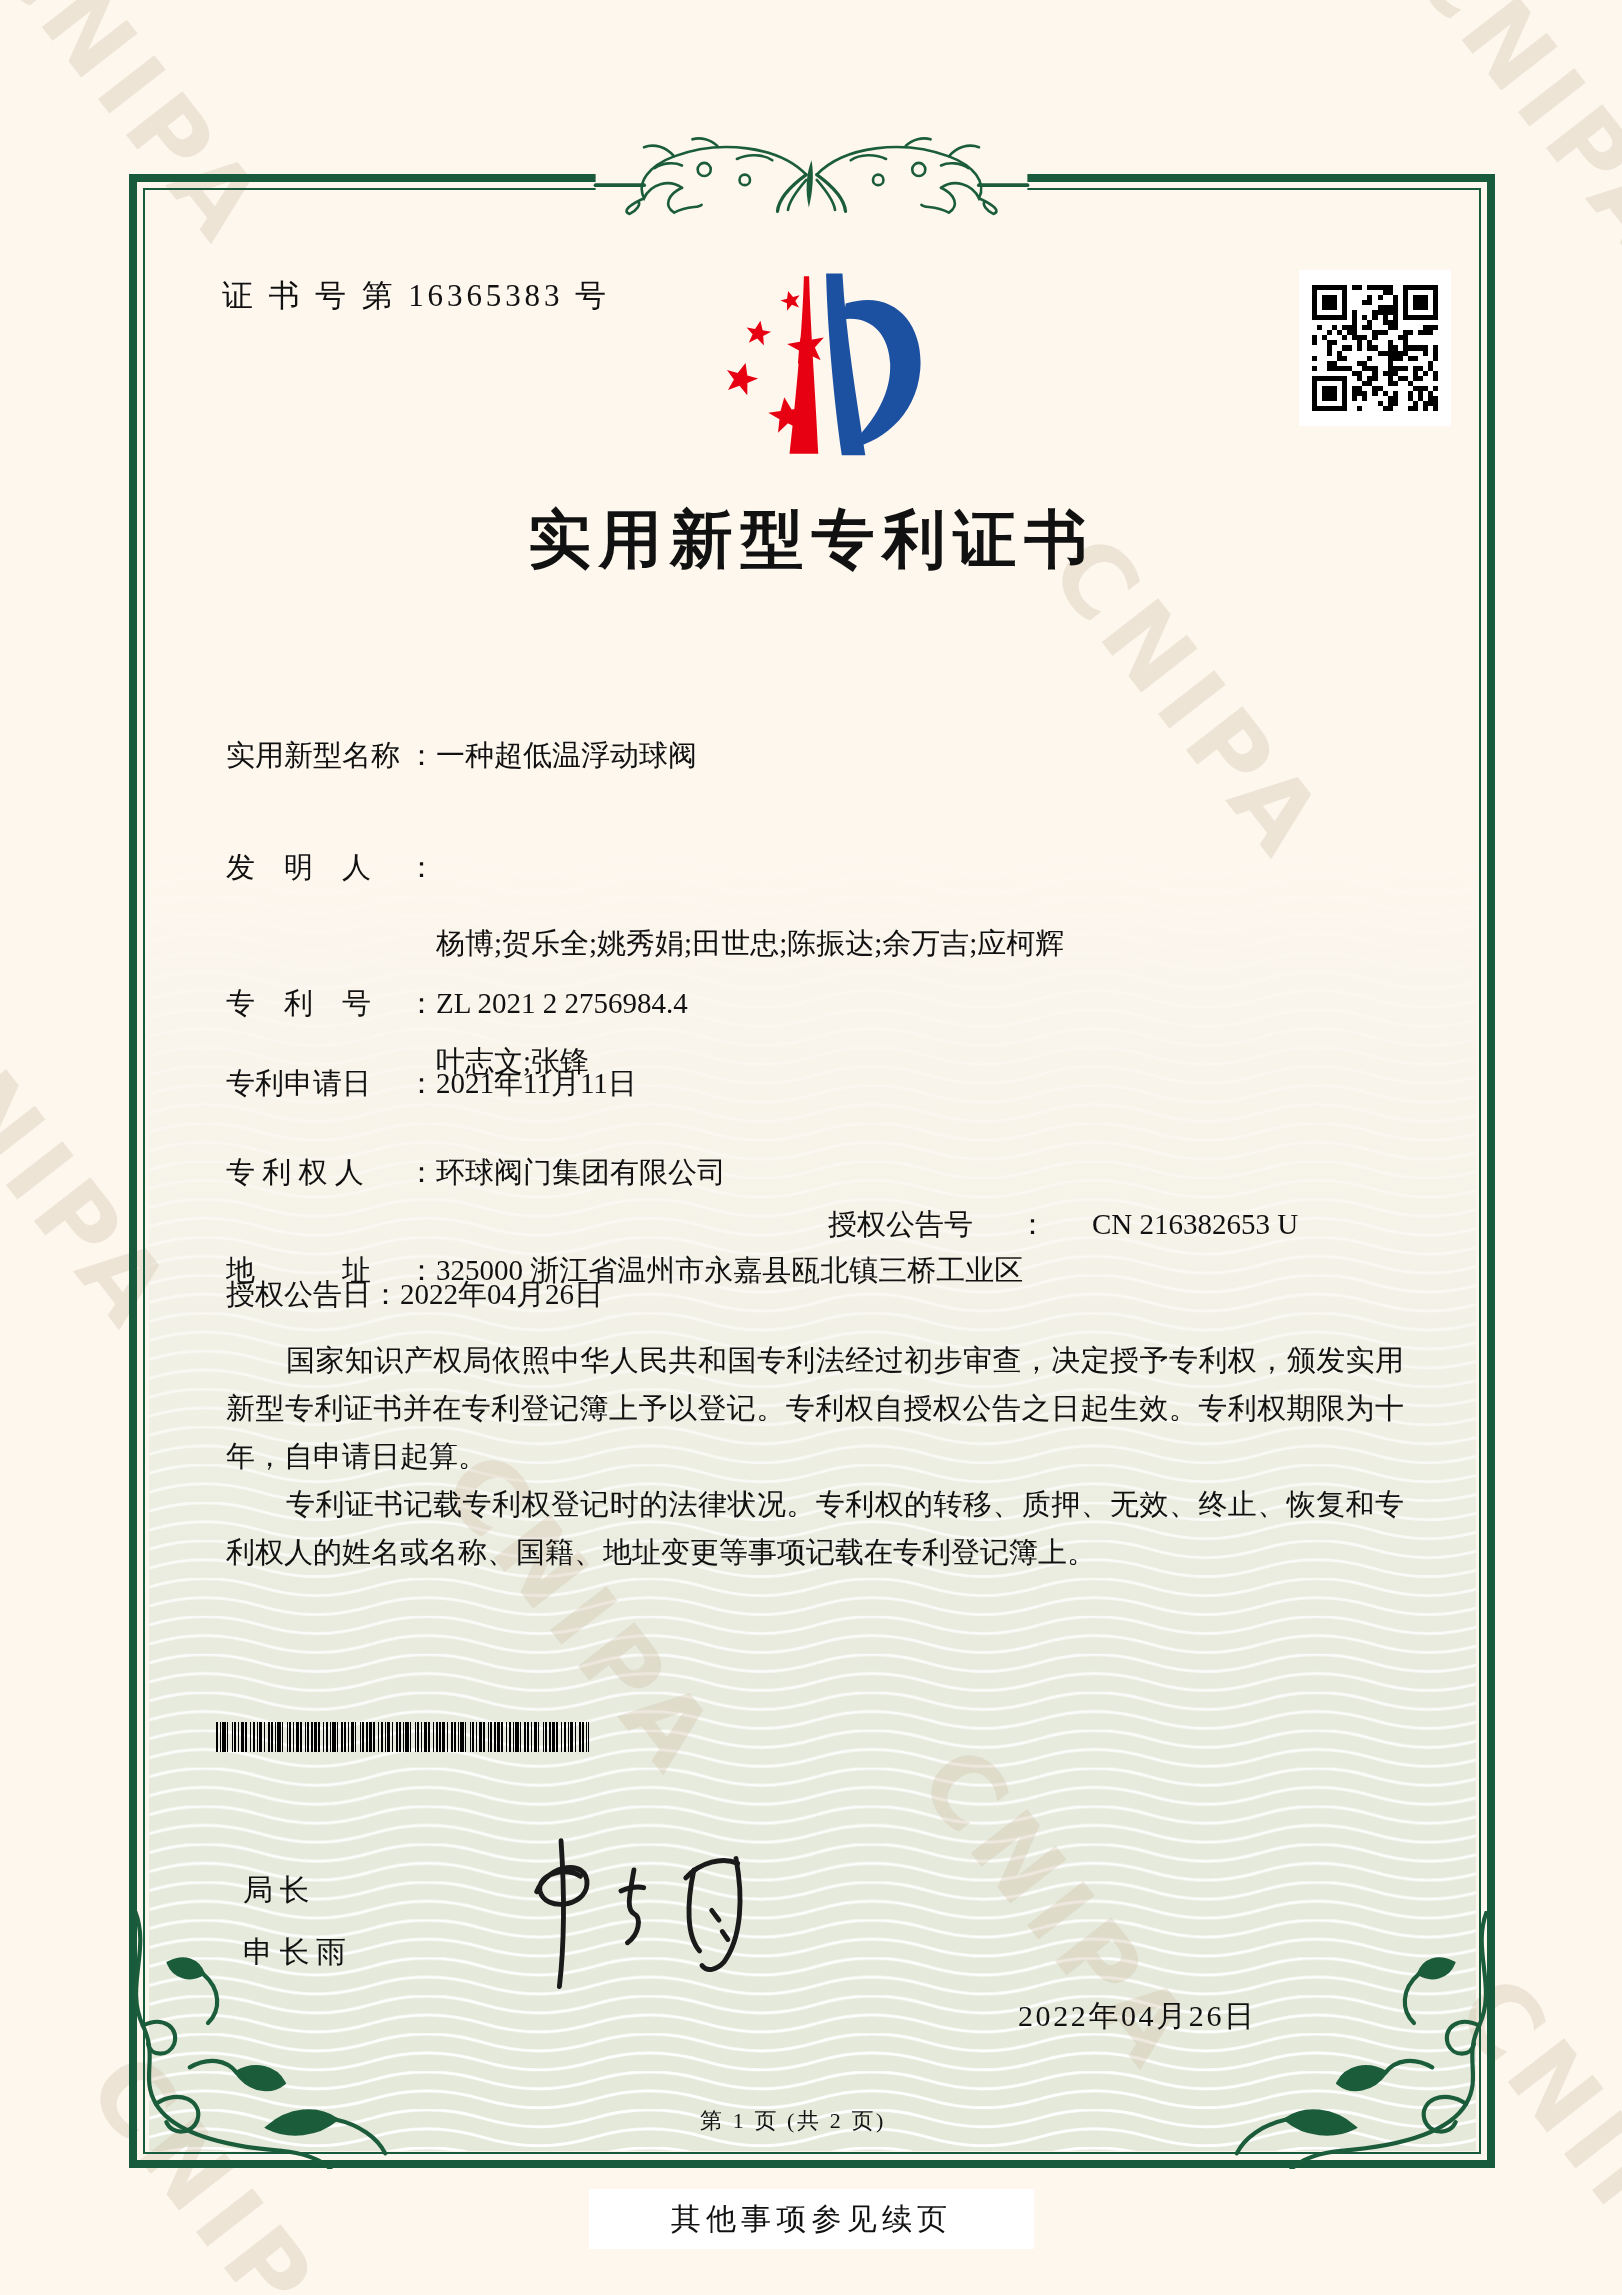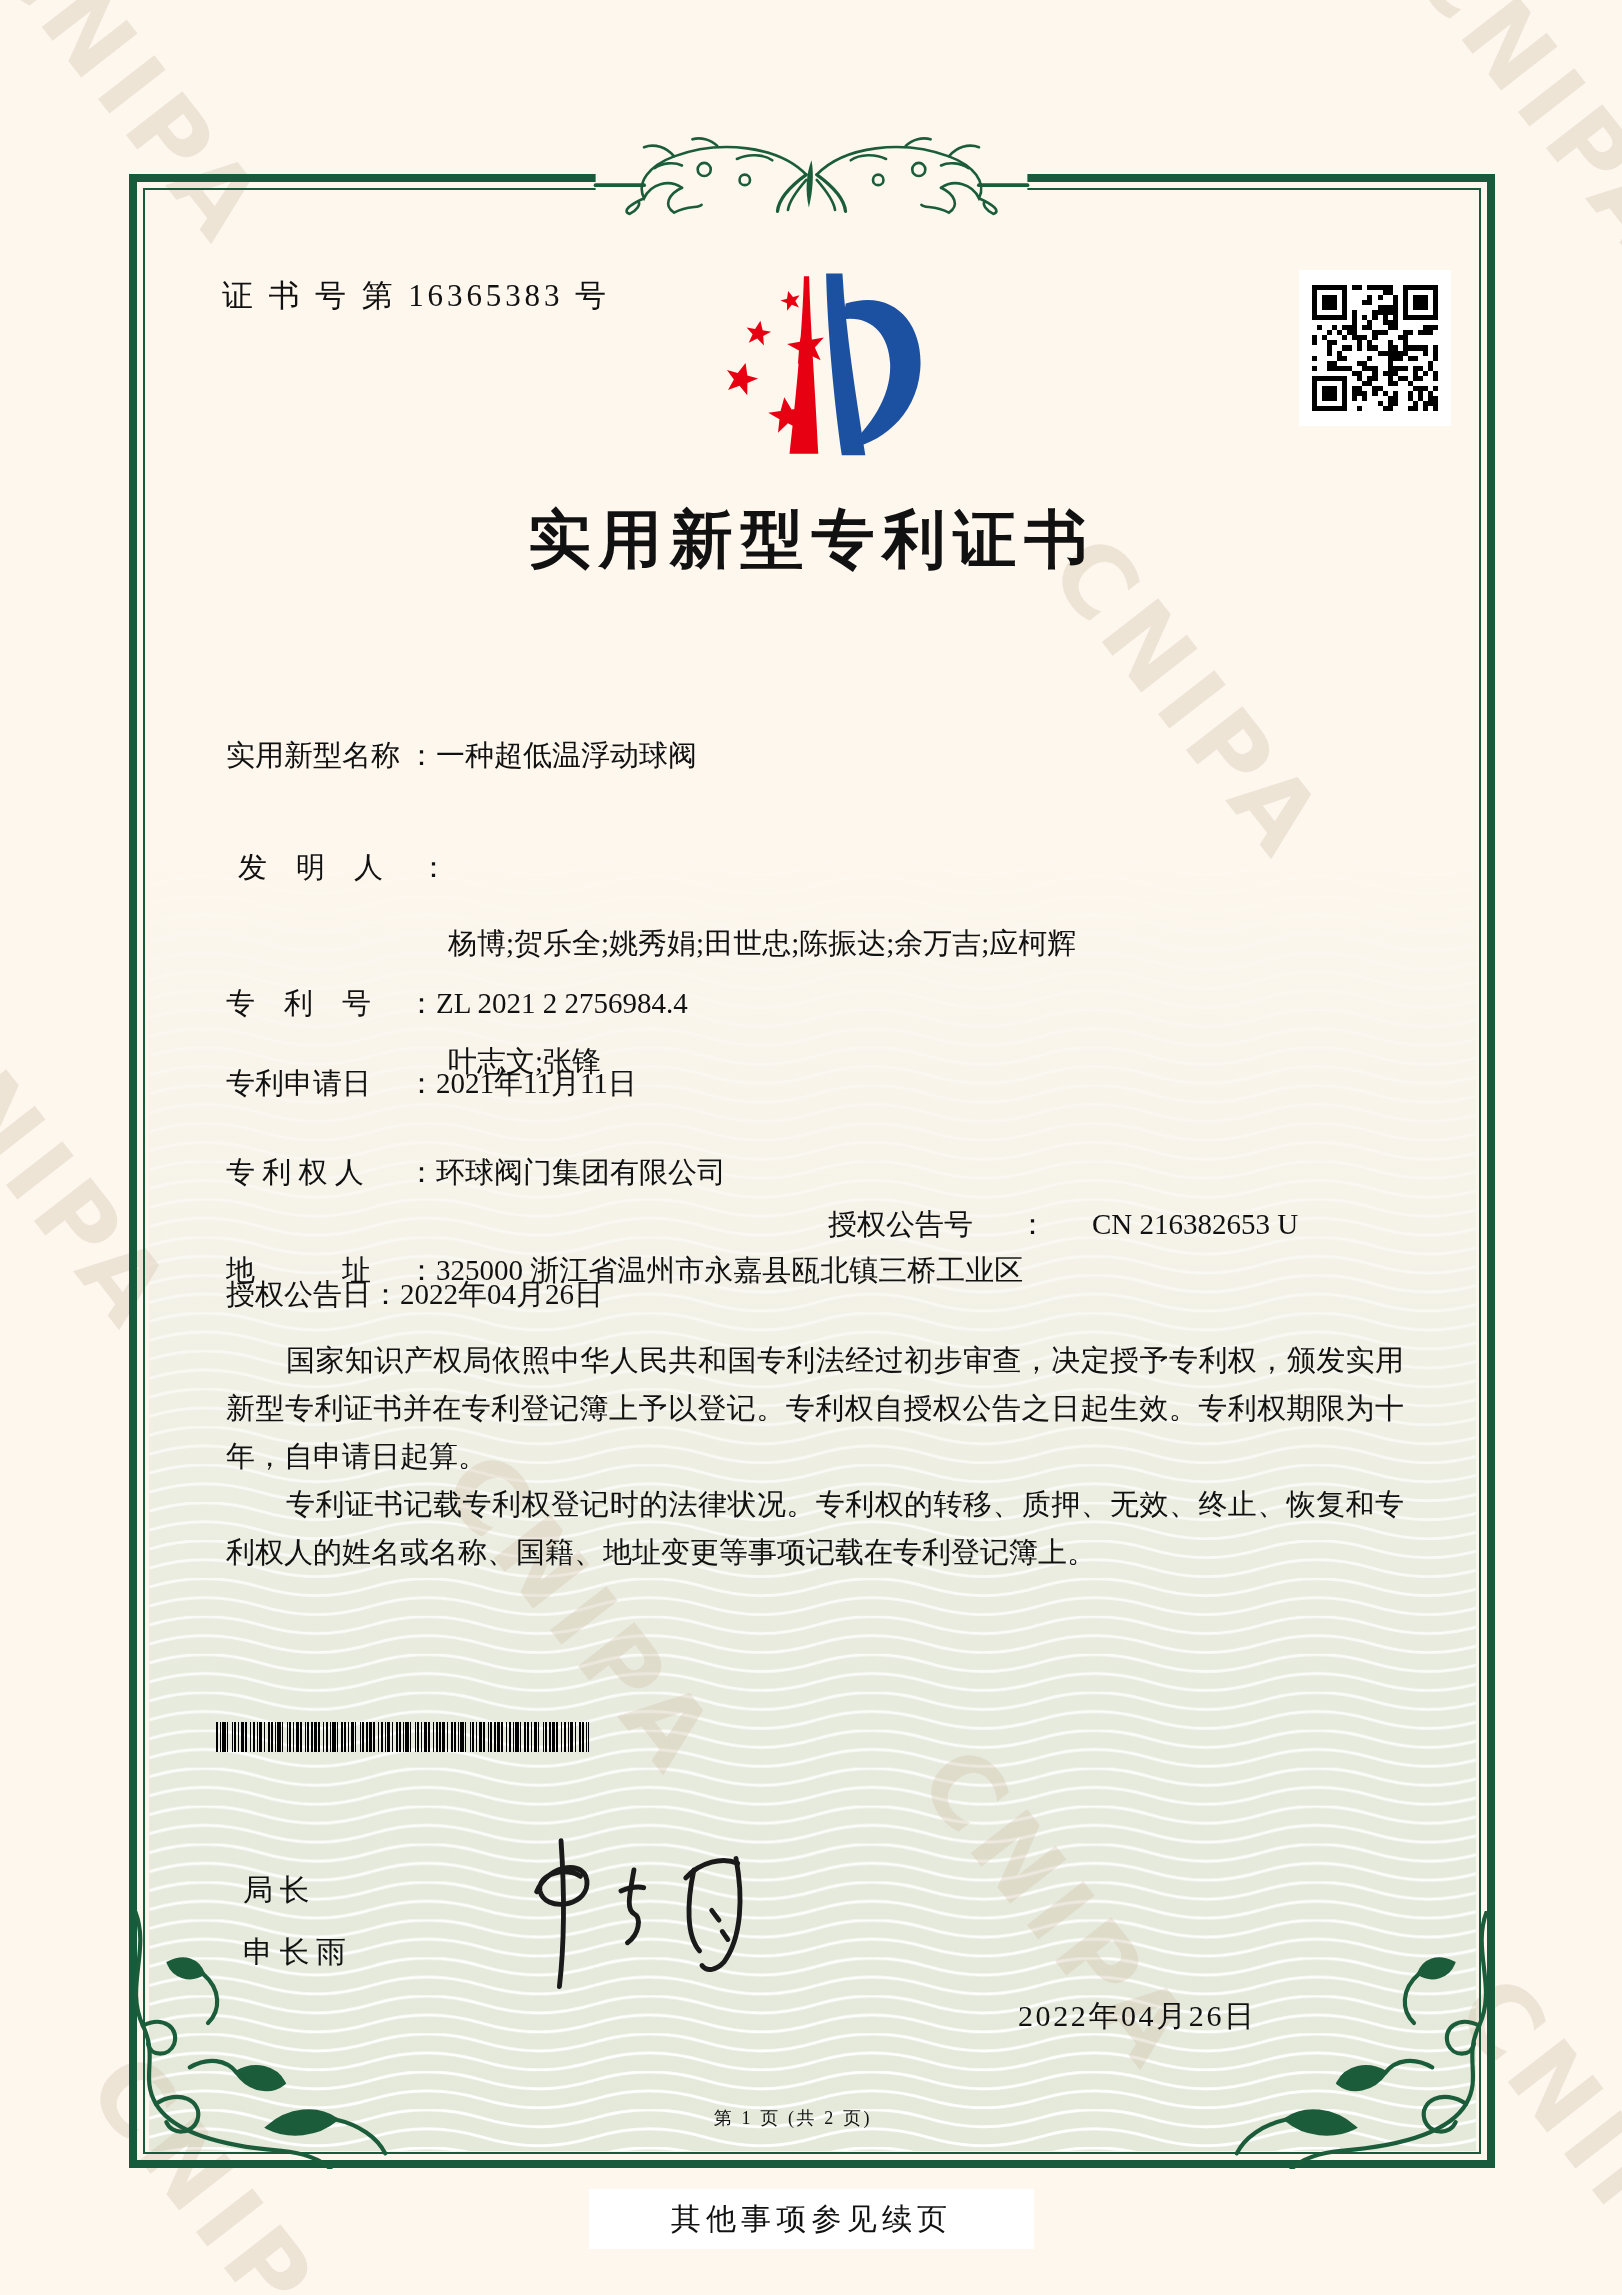--- a/index.html
+++ b/index.html
@@ -82,21 +82,21 @@
       #000 11px,#000 12.4px,transparent 12.4px,transparent 15.7px,
       #000 15.7px,#000 17px,transparent 17px,transparent 18.3px);
   }
   
   .signer-post{position:absolute;left:243px;top:1870px;font-size:30px;letter-spacing:6.5px;z-index:5;}
   .signer-name{position:absolute;left:243px;top:1932px;font-size:30px;letter-spacing:6.5px;z-index:5;}
   .signature{position:absolute;left:497px;top:1831px;z-index:5;}
   .issue-date{position:absolute;left:1018px;top:1996px;font-size:30px;letter-spacing:2.6px;z-index:5;}
   .page-info{
     position:absolute;left:0;top:2106px;width:1586px;text-align:center;
-    font-size:18px;letter-spacing:2.6px;z-index:5;
+    font-size:22px;letter-spacing:2.6px;z-index:5;
   }
   .footer-note-box{
     position:absolute;left:589px;top:2189px;width:445px;height:60px;
     background:#ffffff;z-index:5;
     display:flex;align-items:center;justify-content:center;
   }
   .footer-note-box span{font-size:30px;letter-spacing:5.2px;}
 </style>
 </head>
 <body>
@@ -424,21 +424,21 @@
   </div>
 
   <div class="title">实用新型专利证书</div>
 
   <div class="row" style="left:226px;top:688px;z-index:5;">
     <span class="flabel">实用新型名称</span>
       <span class="colon">：</span>
     <span class="fvalue">一种超低温浮动球阀</span>
   </div>
 
-  <div class="row" style="left:238px;top:800px;z-index:5;">
+  <div class="row" style="left:226px;top:800px;z-index:5;">
     <span class="flabel">发　明　人</span>
       <span class="colon">：</span>
     <span class="fvalue">
       <div class="vline">杨博;贺乐全;姚秀娟;田世忠;陈振达;余万吉;应柯辉</div>
       <div class="vline">叶志文;张锋</div>
     </span>
   </div>
 
   <div class="row" style="left:226px;top:936px;z-index:5;">
     <span class="flabel">专　利　号</span>

